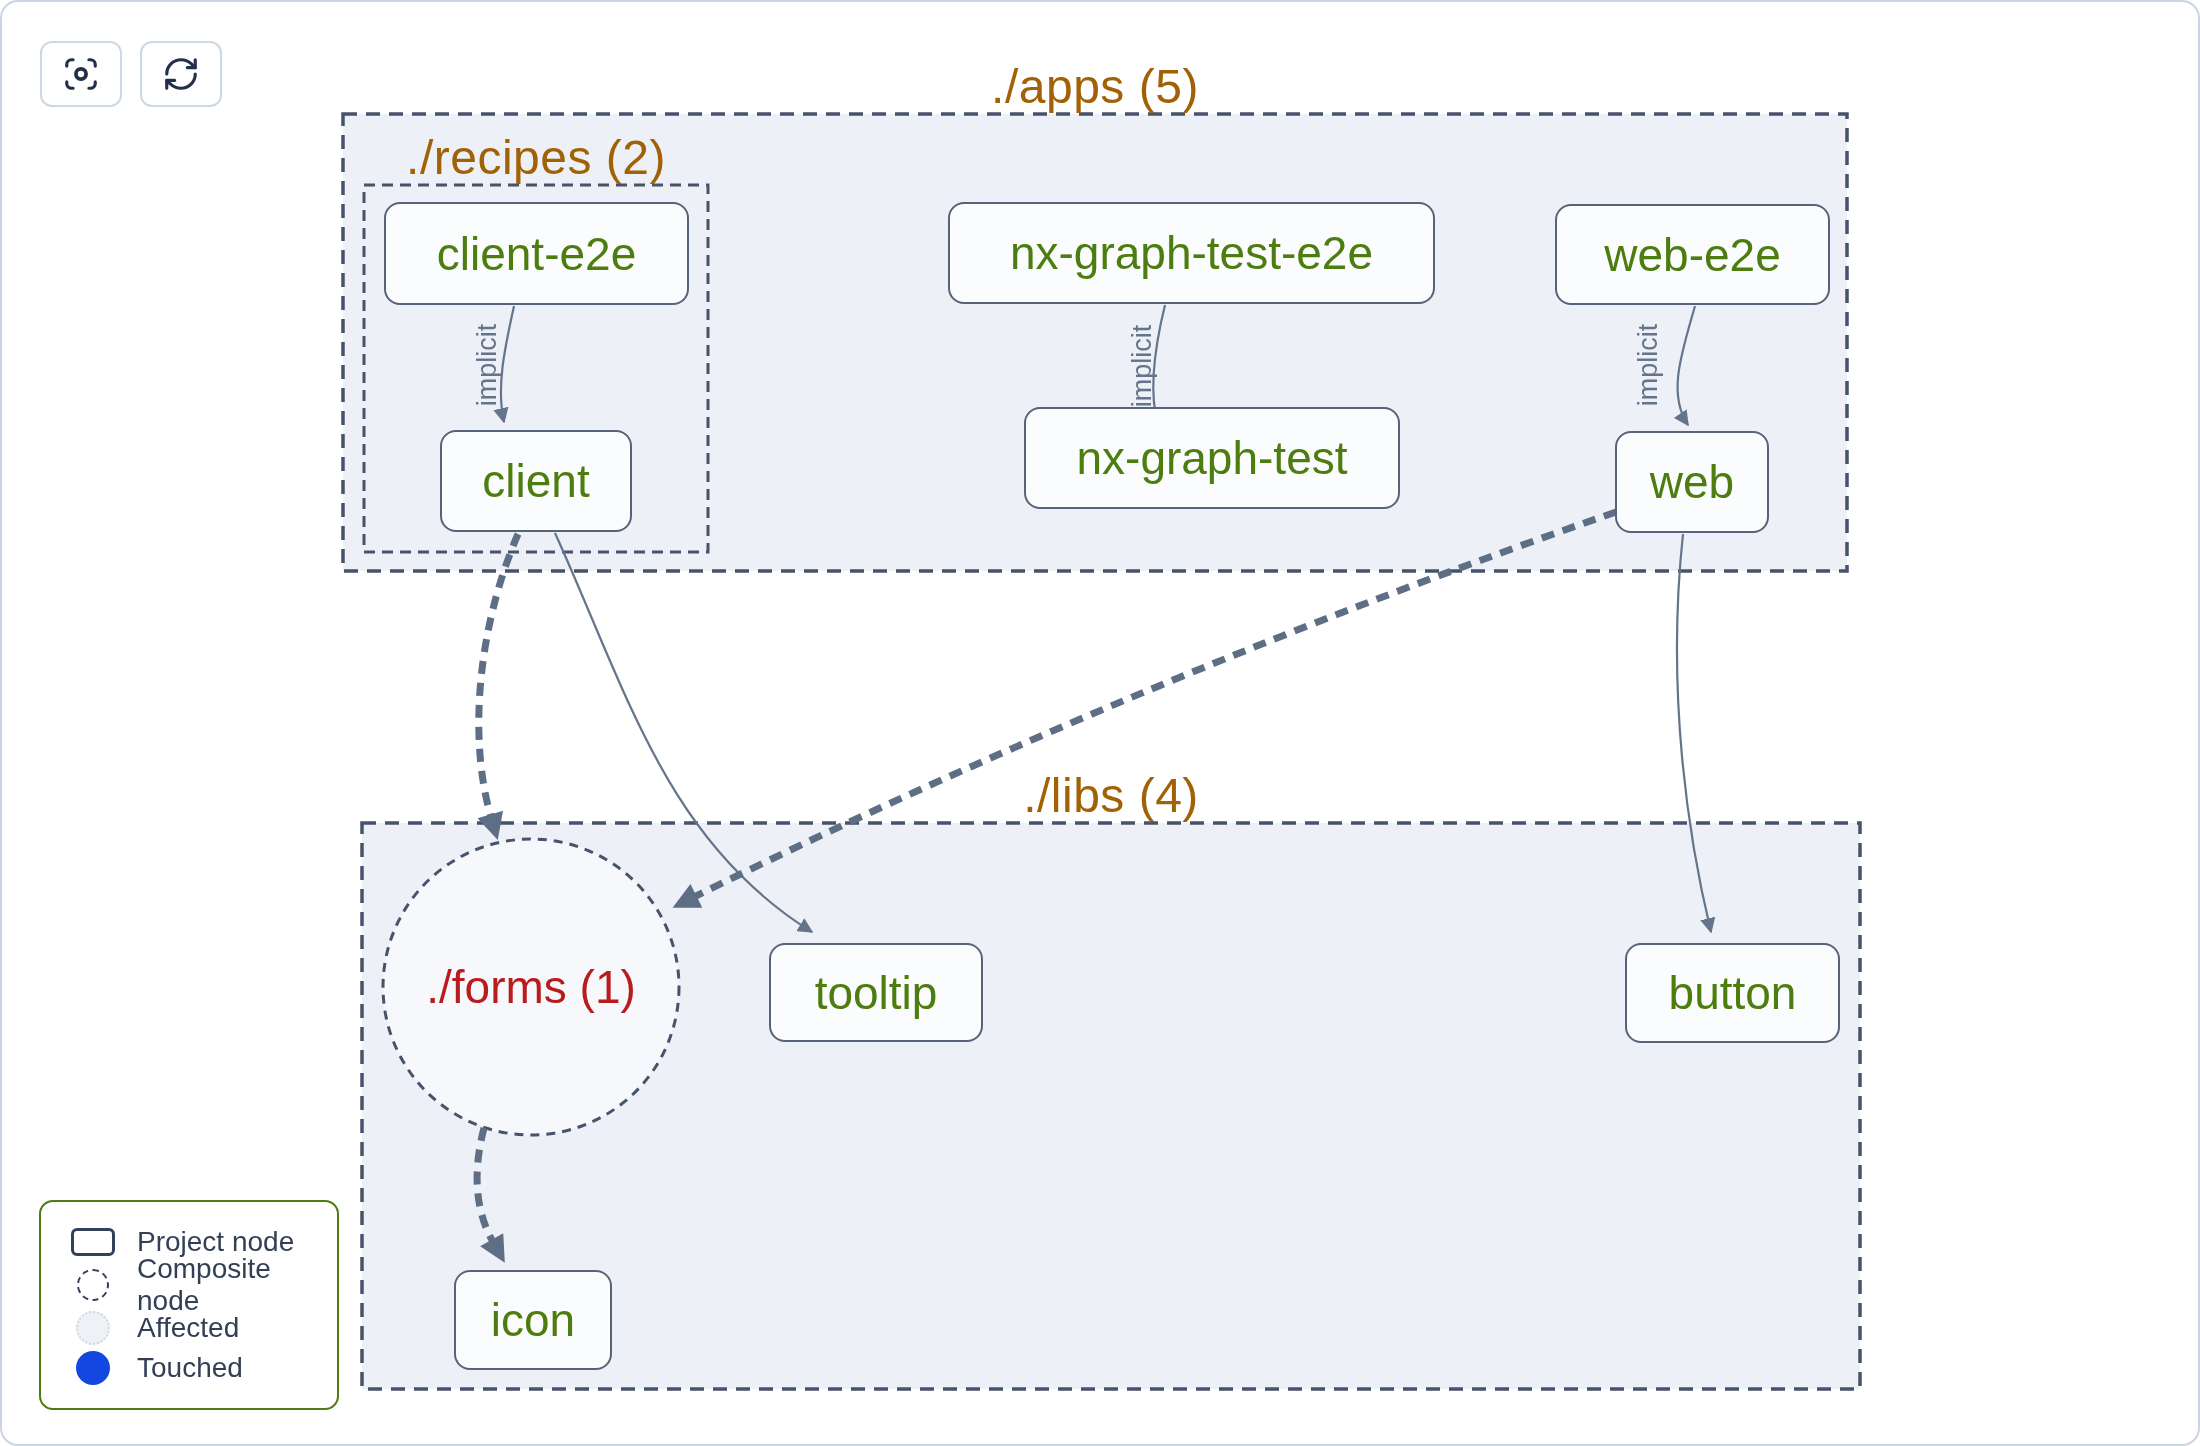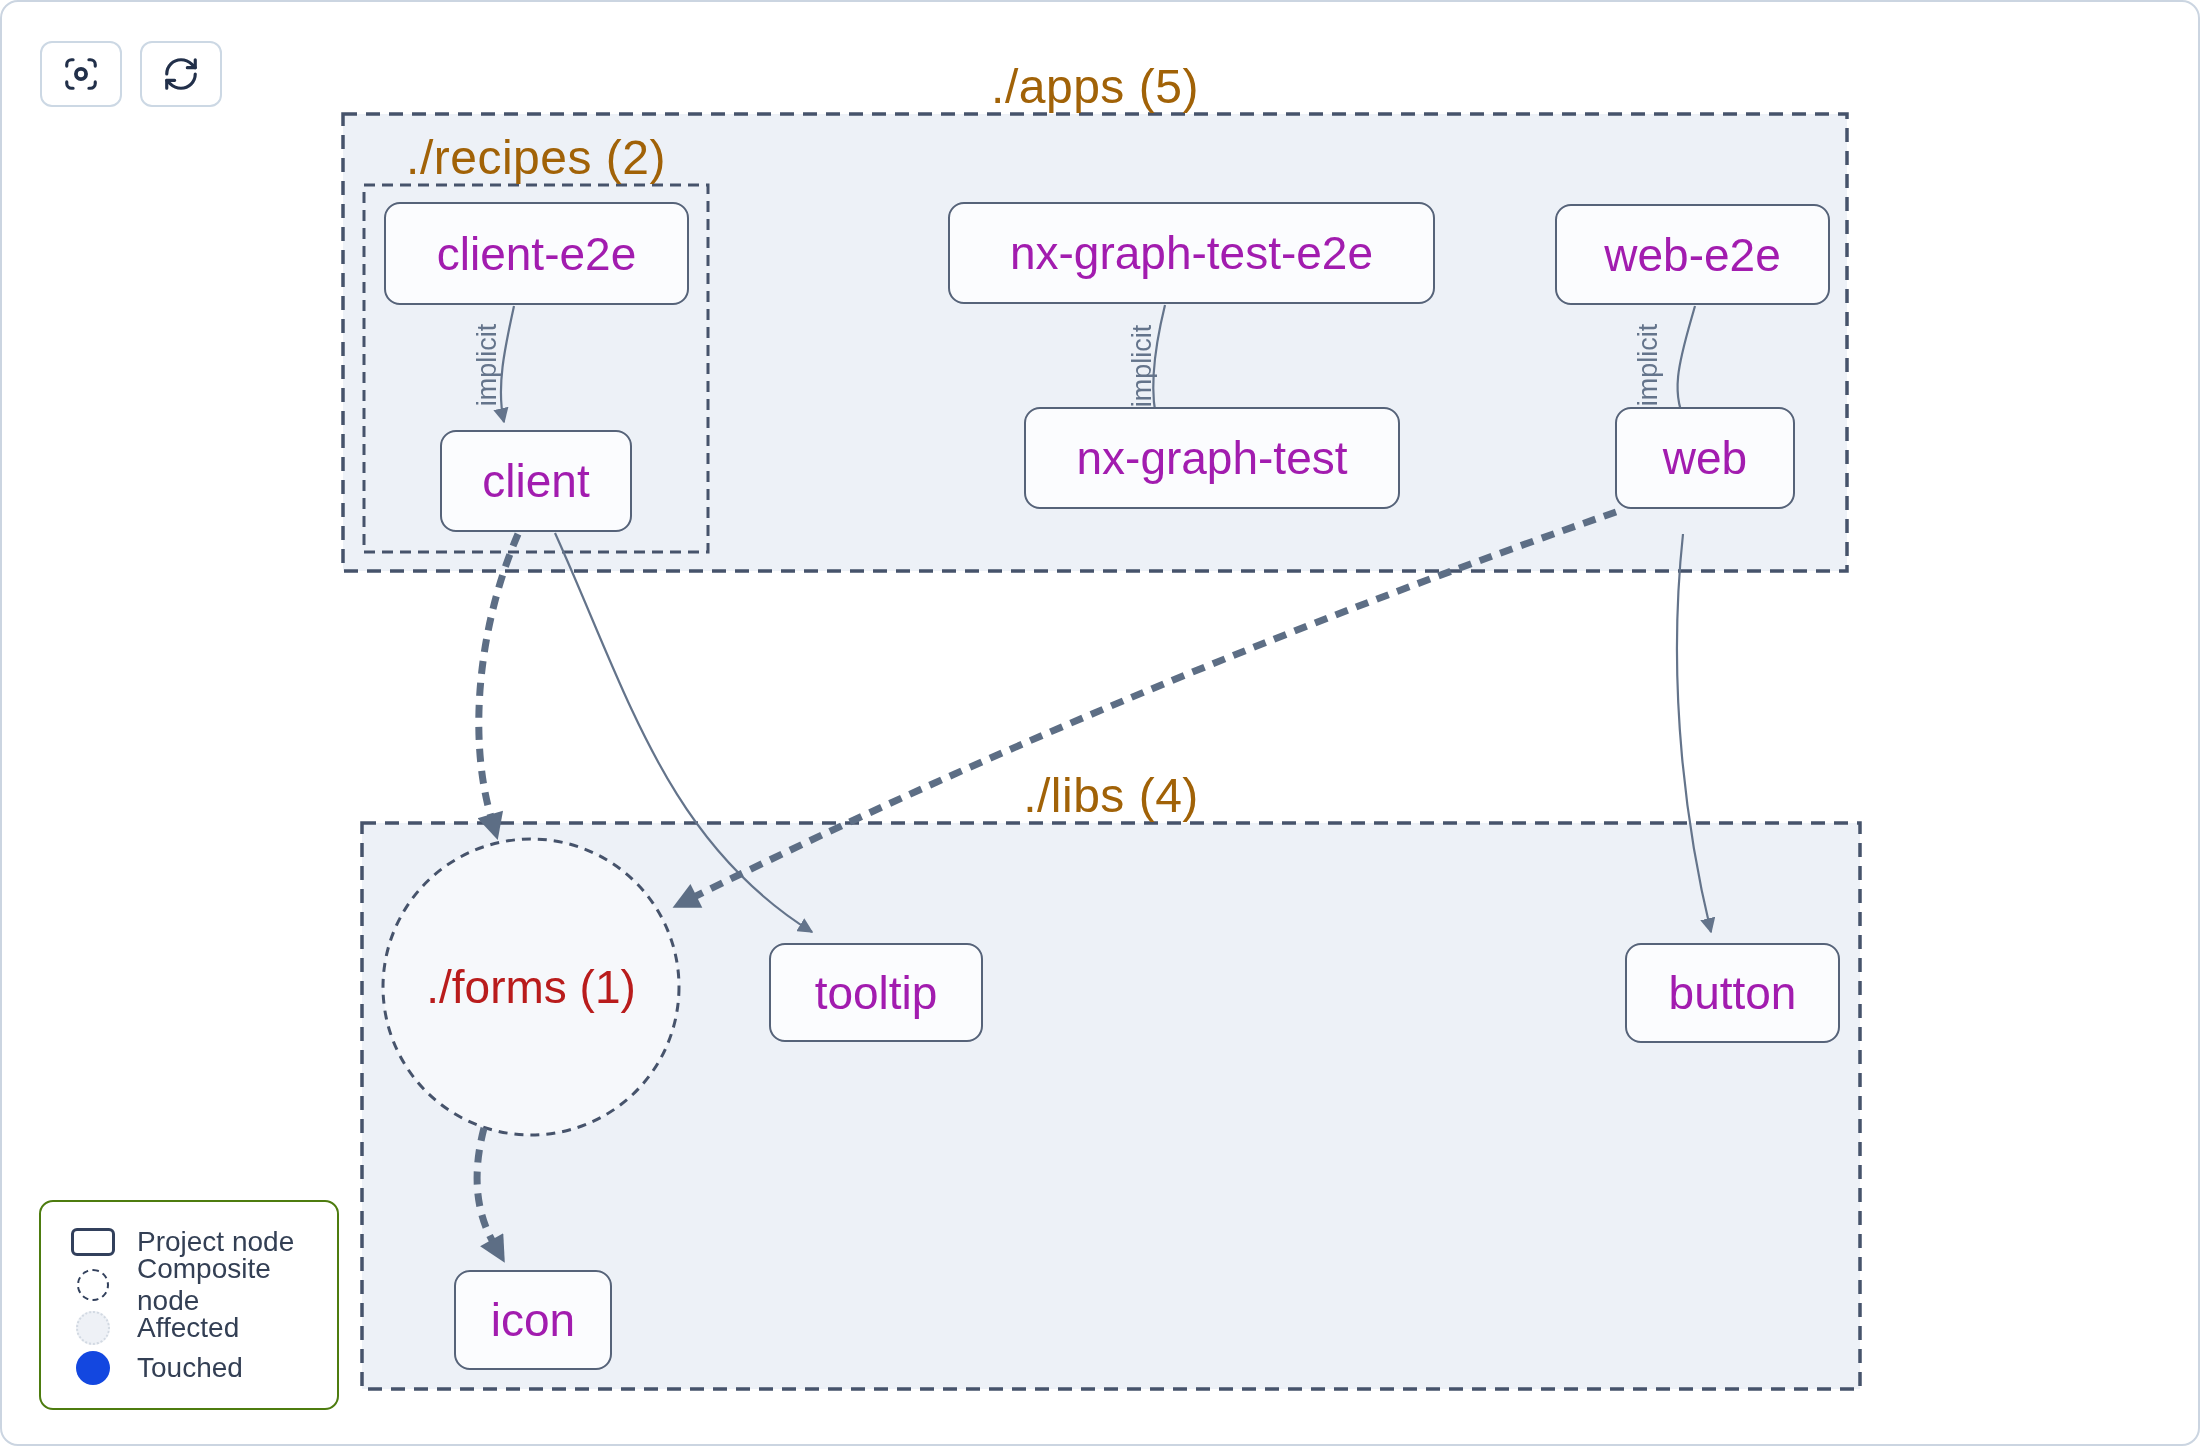--- a/index.html
+++ b/index.html
@@ -10,21 +10,21 @@
   }
   .layer{position:absolute;left:0;top:0;width:2200px;height:1446px;}
   svg.layer{pointer-events:none;}
   .gtitle{
     position:absolute;text-align:center;font-size:48px;line-height:56px;
     color:#a16207;letter-spacing:0.5px;white-space:nowrap;z-index:3;
   }
   .node{
     position:absolute;display:flex;align-items:center;justify-content:center;
     background:#fbfcfe;border:2px solid #566379;border-radius:16px;
-    font-size:46px;color:#a21caf;z-index:4;white-space:nowrap;box-sizing:border-box;
+    font-size:46px;color:#4d7c0f;z-index:4;white-space:nowrap;box-sizing:border-box;
   }
   .composite-label{
     position:absolute;display:flex;align-items:center;justify-content:center;
     font-size:46px;color:#b91c1c;z-index:4;white-space:nowrap;
   }
   .toolbar{position:absolute;left:38px;top:39px;display:flex;gap:18px;z-index:6;}
   .tbtn{
     width:82px;height:66px;background:#ffffff;border:2px solid #ccd8e4;border-radius:12px;
     display:flex;align-items:center;justify-content:center;box-sizing:border-box;cursor:pointer;
   }
@@ -80,21 +80,21 @@
 
   <div class="gtitle" style="left:341px;top:57px;width:1504px;">./apps (5)</div>
   <div class="gtitle" style="left:362px;top:128px;width:344px;">./recipes (2)</div>
   <div class="gtitle" style="left:360px;top:766px;width:1498px;">./libs (4)</div>
 
   <div class="node" style="left:382px;top:200px;width:305px;height:103px;">client-e2e</div>
   <div class="node" style="left:946px;top:200px;width:487px;height:102px;">nx-graph-test-e2e</div>
   <div class="node" style="left:1553px;top:202px;width:275px;height:101px;">web-e2e</div>
   <div class="node" style="left:438px;top:428px;width:192px;height:102px;">client</div>
   <div class="node" style="left:1002px;top:405px;width:376px;height:102px;margin-left:20px;">nx-graph-test</div>
-  <div class="node" style="left:1613px;top:405px;width:180px;height:102px;">web</div>
+  <div class="node" style="left:1613px;top:429px;width:154px;height:102px;">web</div>
   <div class="node" style="left:767px;top:941px;width:214px;height:99px;">tooltip</div>
   <div class="node" style="left:1623px;top:941px;width:215px;height:100px;">button</div>
   <div class="node" style="left:452px;top:1268px;width:158px;height:100px;">icon</div>
 
   <div class="composite-label" style="left:381px;top:837px;width:296px;height:296px;">./forms (1)</div>
 
   <div class="toolbar">
     <div class="tbtn">
       <svg viewBox="0 0 24 24">
         <path d="M3 7V6a3 3 0 0 1 3-3h1"></path>

